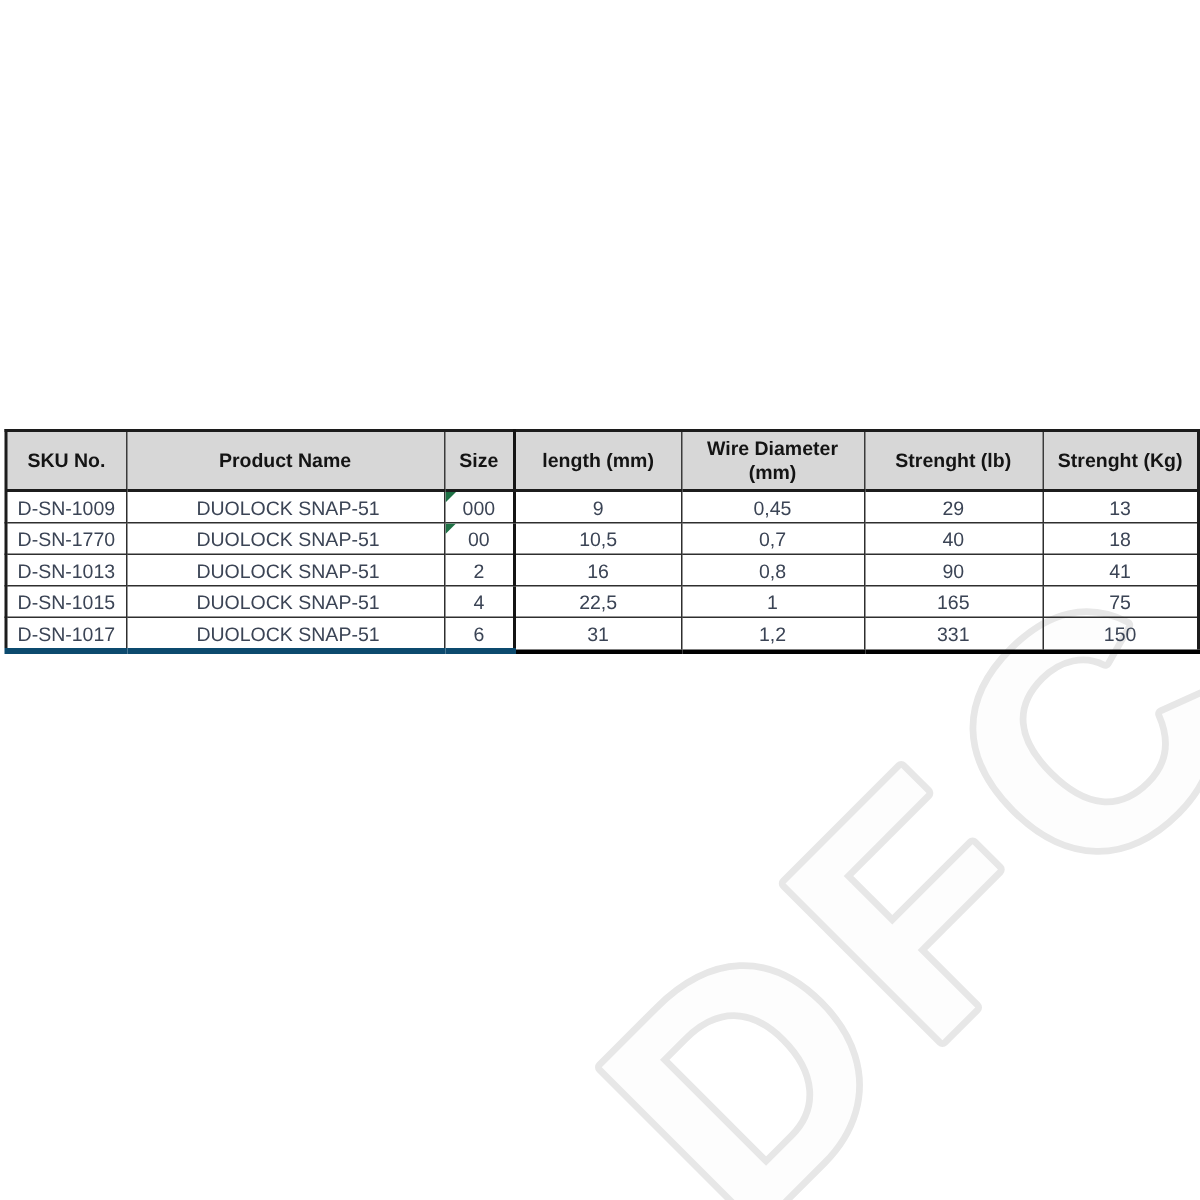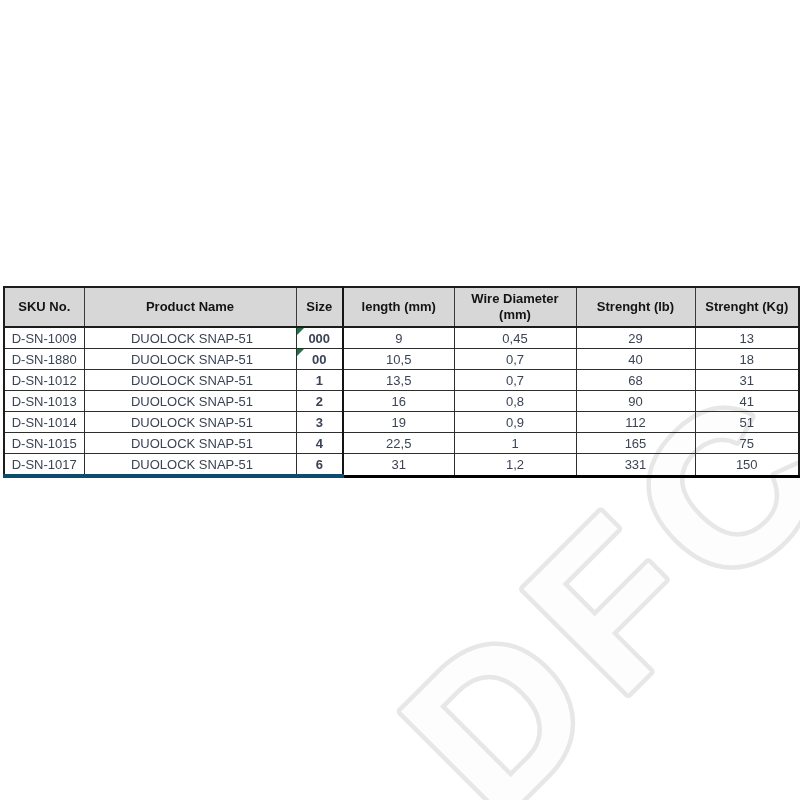--- a/index.html
+++ b/index.html
@@ -20,21 +20,21 @@
   }
   table.spec td{
     font-size:13px;color:#3b4455;height:20px;padding:0;
     border:1px solid #2e2e2e;text-align:center;vertical-align:middle;
     background:transparent;white-space:nowrap;overflow:hidden;
   }
   table.spec th.al,table.spec td.al{text-align:center;padding-left:4px;}
   .b-thick-left{border-left:2px solid #141414 !important;margin-top:32px;}
   tbody tr:last-child td{border-bottom:4px solid #0c4a6e;}
   tbody tr:last-child td.rng{border-bottom:3px solid #000;}
-  td.c-size{position:relative;font-weight:bold;}
+  td.c-size{position:relative;}
   .flag{
     display:none;position:absolute;top:0;left:0;width:0;height:0;
     border-top:7px solid #1e7145;border-right:7px solid transparent;
   }
   tr.flagged .flag{display:block;}
 </style>
 </head>
 <body>
 
 <div class="stage">
@@ -68,54 +68,36 @@
         <tr class="flagged">
       <td class="c-sku">D-SN-1009</td>
       <td class="c-product al">DUOLOCK SNAP-51</td>
       <td class="c-size"><span class="flag"></span><span class="size-val">000</span></td>
       <td class="c-length rng b-thick-left">9</td>
       <td class="c-wire rng">0,45</td>
       <td class="c-lb rng">29</td>
       <td class="c-kg rng">13</td>
     </tr>
         <tr class="flagged">
-      <td class="c-sku">D-SN-1880</td>
+      <td class="c-sku">D-SN-1770</td>
       <td class="c-product al">DUOLOCK SNAP-51</td>
       <td class="c-size"><span class="flag"></span><span class="size-val">00</span></td>
       <td class="c-length rng b-thick-left">10,5</td>
       <td class="c-wire rng">0,7</td>
       <td class="c-lb rng">40</td>
       <td class="c-kg rng">18</td>
-    </tr>
-        <tr>
-      <td class="c-sku">D-SN-1012</td>
-      <td class="c-product al">DUOLOCK SNAP-51</td>
-      <td class="c-size"><span class="size-val">1</span></td>
-      <td class="c-length rng b-thick-left">13,5</td>
-      <td class="c-wire rng">0,7</td>
-      <td class="c-lb rng">68</td>
-      <td class="c-kg rng">31</td>
     </tr>
         <tr>
       <td class="c-sku">D-SN-1013</td>
       <td class="c-product al">DUOLOCK SNAP-51</td>
       <td class="c-size"><span class="size-val">2</span></td>
       <td class="c-length rng b-thick-left">16</td>
       <td class="c-wire rng">0,8</td>
       <td class="c-lb rng">90</td>
       <td class="c-kg rng">41</td>
-    </tr>
-        <tr>
-      <td class="c-sku">D-SN-1014</td>
-      <td class="c-product al">DUOLOCK SNAP-51</td>
-      <td class="c-size"><span class="size-val">3</span></td>
-      <td class="c-length rng b-thick-left">19</td>
-      <td class="c-wire rng">0,9</td>
-      <td class="c-lb rng">112</td>
-      <td class="c-kg rng">51</td>
     </tr>
         <tr>
       <td class="c-sku">D-SN-1015</td>
       <td class="c-product al">DUOLOCK SNAP-51</td>
       <td class="c-size"><span class="size-val">4</span></td>
       <td class="c-length rng b-thick-left">22,5</td>
       <td class="c-wire rng">1</td>
       <td class="c-lb rng">165</td>
       <td class="c-kg rng">75</td>
     </tr>

